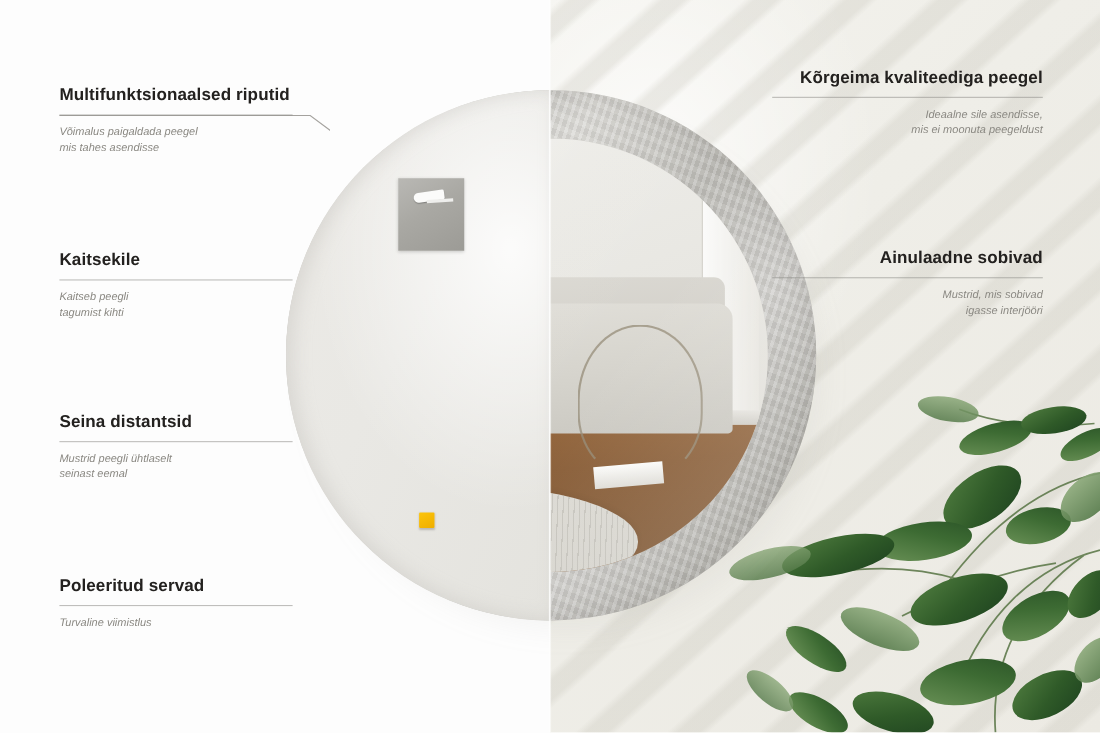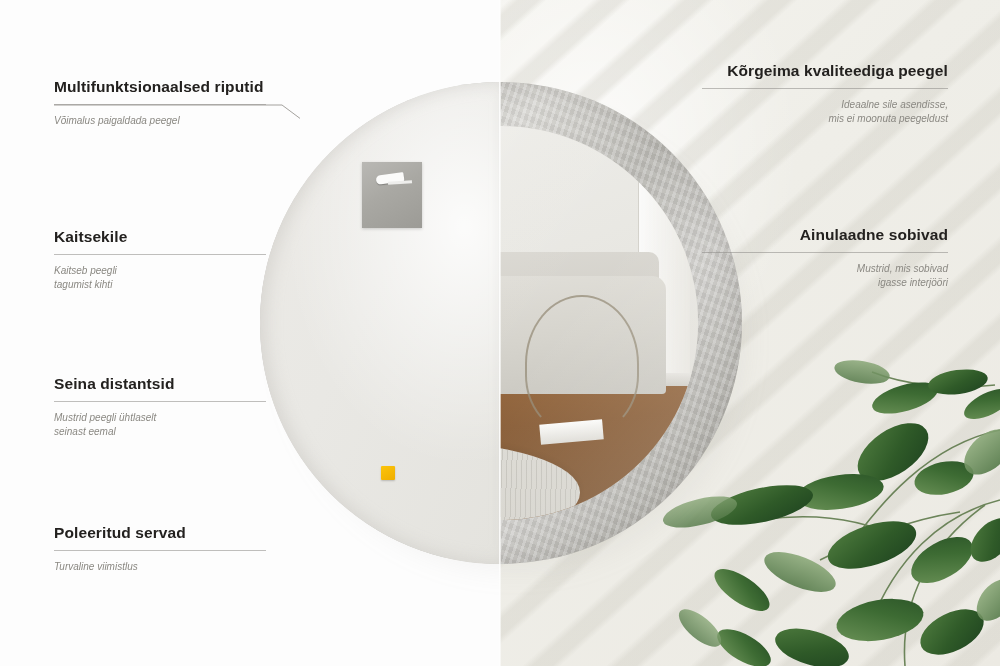--- a/index.html
+++ b/index.html
@@ -299,20 +299,21 @@
       <path d="M54 551 L430 551"></path>
       <path d="M948 105 L682 105 L614 172"></path>
       <path d="M948 253 L700 253"></path>
     </g>
   </svg>
 
   <div class="cal left l1">
     <h3>Multifunktsionaalsed riputid</h3>
     <div class="rule"></div>
     <p>Võimalus paigaldada peegel</p>
+    <p>mis tahes asendisse</p>
   </div>
   <div class="cal left l2">
     <h3>Kaitsekile</h3>
     <div class="rule"></div>
     <p>Kaitseb peegli</p>
     <p>tagumist kihti</p>
   </div>
   <div class="cal left l3">
     <h3>Seina distantsid</h3>
     <div class="rule"></div>

